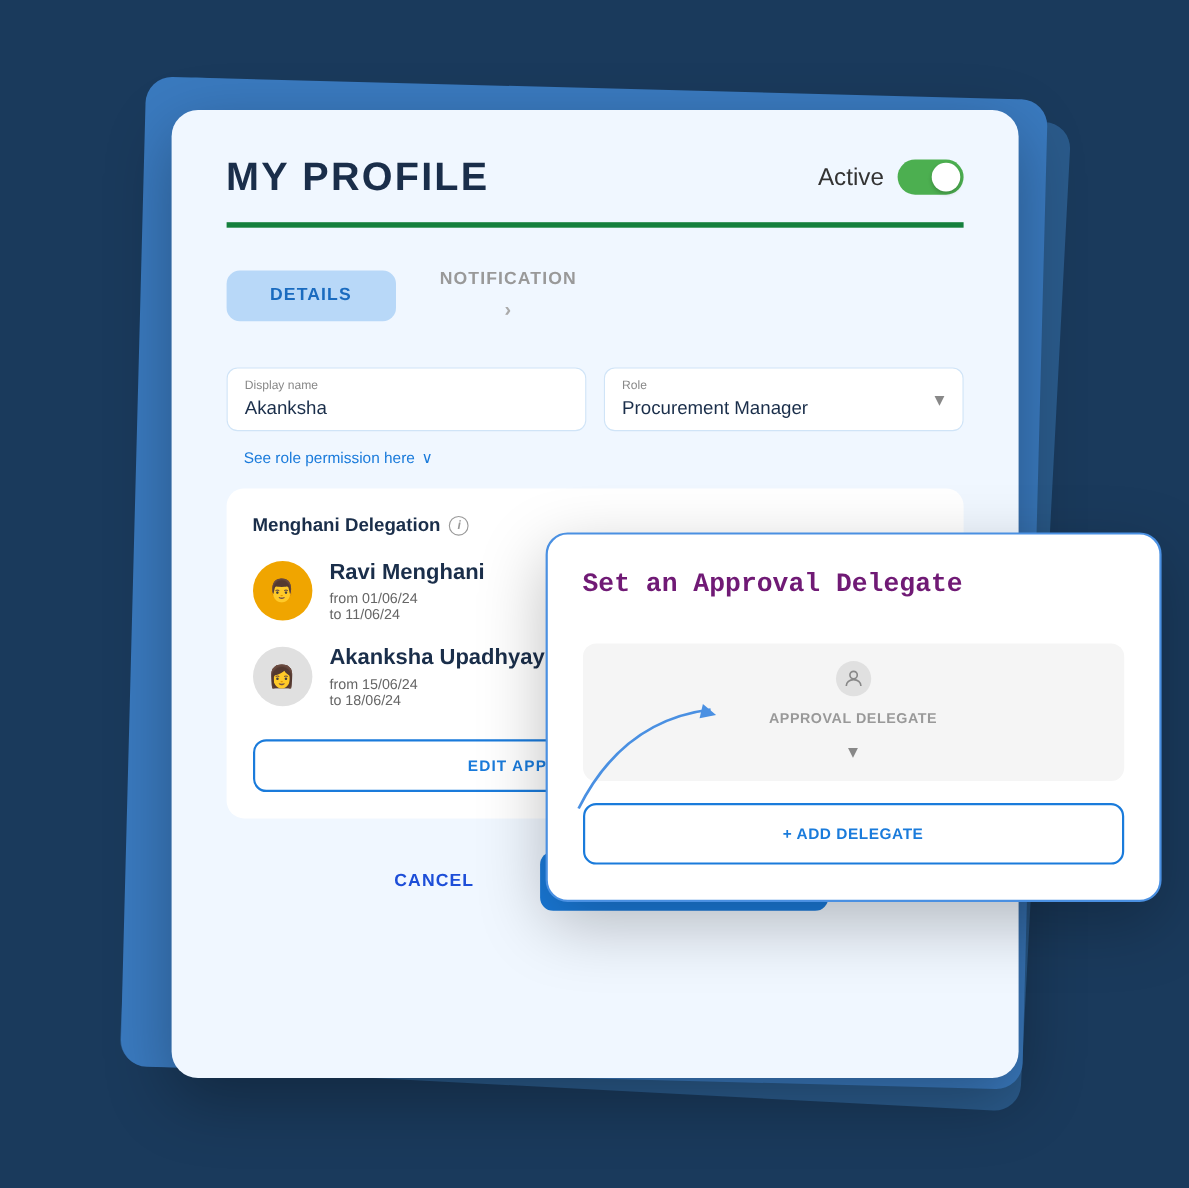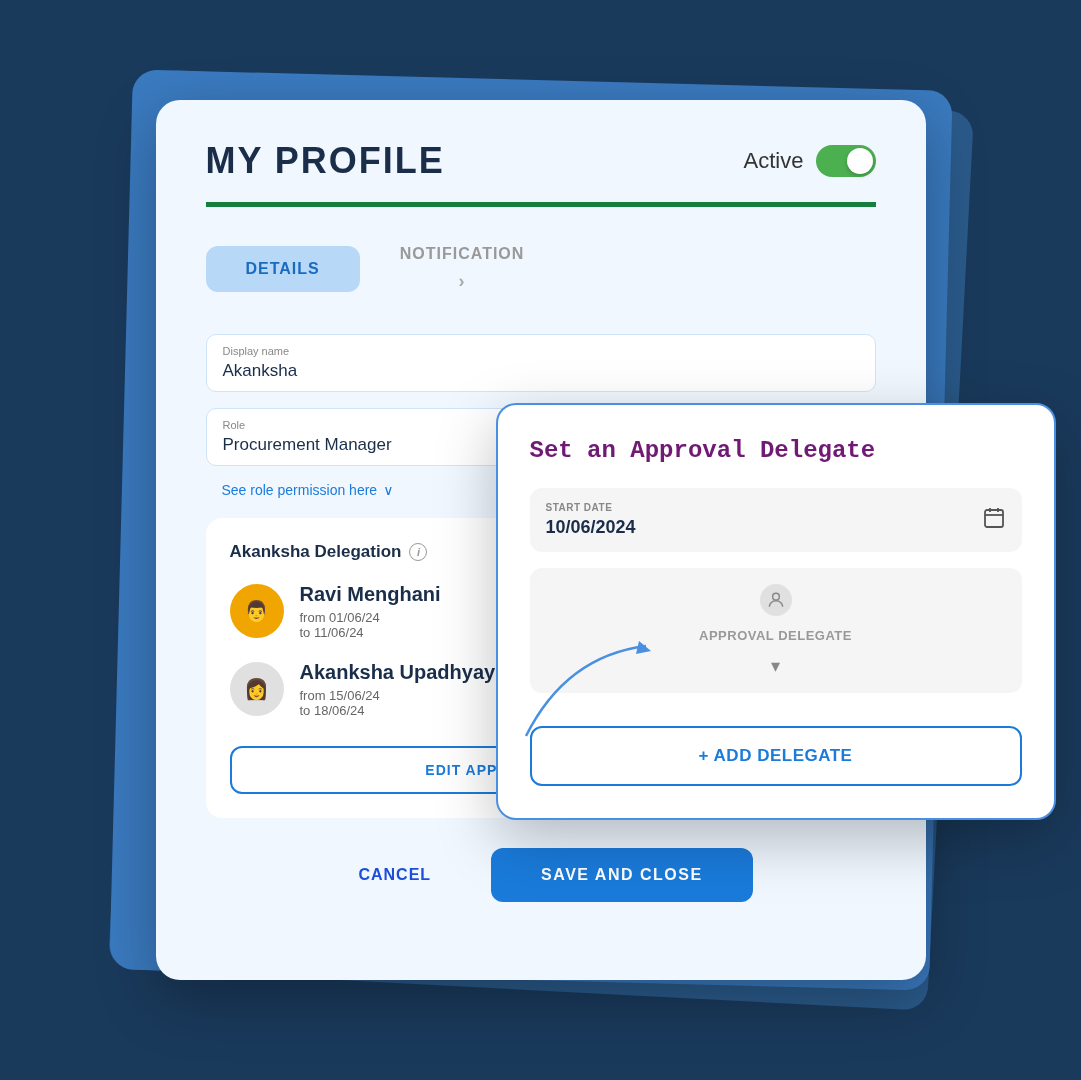--- a/index.html
+++ b/index.html
@@ -145,21 +145,20 @@
     .tab-arrow {
       font-size: 18px;
       color: #aaa;
     }
 
     
     .form-row {
       display: flex;
       gap: 16px;
       margin-bottom: 16px;
-      flex-direction: column;
     }
 
     .form-field {
       flex: 1;
       background: white;
       border: 1px solid #d0e4f7;
       border-radius: 10px;
       padding: 10px 16px;
     }
 
@@ -421,25 +420,24 @@
       font-size: 18px;
     }
 
     .add-delegate-btn {
       width: 100%;
       border: 2px solid #1a7bdb;
       background: white;
       border-radius: 12px;
       padding: 18px;
       color: #1a7bdb;
-      font-size: 17px;
+      font-size: 14px;
       font-weight: 700;
       cursor: pointer;
       letter-spacing: 0.5px;
-      margin-top: 13px;
     }
 
     
     .arrow-svg {
       position: absolute;
       bottom: 220px;
       right: 260px;
       z-index: 25;
     }
   </style>
@@ -485,21 +483,21 @@
     </div>
   </div>
 
   <div class="role-permission-link">
     <span>See role permission here</span>
     <span>∨</span>
   </div>
 
   <div class="delegation-section">
     <div class="delegation-title">
-      <span>Akanksha Delegation</span>
+      <span>Menghani Delegation</span>
       <span class="info-icon">i</span>
     </div>
 
     
     <div class="delegate-item">
       <div class="delegate-avatar avatar-ravi">
         <span>👨</span>
       </div>
       <div class="delegate-info">
         <div class="delegate-name">Ravi Menghani</div>
@@ -539,34 +537,20 @@
       <polygon points="133,5 145,15 130,18" fill="#4a90e2"></polygon>
     </svg>
   </div>
 
   <div class="popup-card">
     <h2 class="popup-title">Set an Approval Delegate</h2>
 
     
     <div class="date-row">
 
-      <div class="date-field">
-        <div class="date-field-inner">
-          <div class="date-label">START DATE</div>
-          <div class="date-value">10/06/2024</div>
-        </div>
-        <span class="calendar-icon">
-          <svg width="24" height="24" viewBox="0 0 24 24" fill="none">
-            <rect x="3" y="4" width="18" height="17" rx="2" stroke="#555" stroke-width="1.8"></rect>
-            <line x1="3" y1="9" x2="21" y2="9" stroke="#555" stroke-width="1.8"></line>
-            <line x1="8" y1="2" x2="8" y2="6" stroke="#555" stroke-width="1.8"></line>
-            <line x1="16" y1="2" x2="16" y2="6" stroke="#555" stroke-width="1.8"></line>
-          </svg>
-        </span>
-      </div>
 
     </div>
 
     
     <div class="delegate-dropdown">
       <div class="delegate-dropdown-icon">
         <svg width="20" height="20" viewBox="0 0 24 24" fill="none">
           <circle cx="12" cy="8" r="4" stroke="#888" stroke-width="1.8"></circle>
           <path d="M4 20c0-4 3.6-7 8-7s8 3 8 7" stroke="#888" stroke-width="1.8" fill="none"></path>
         </svg>

